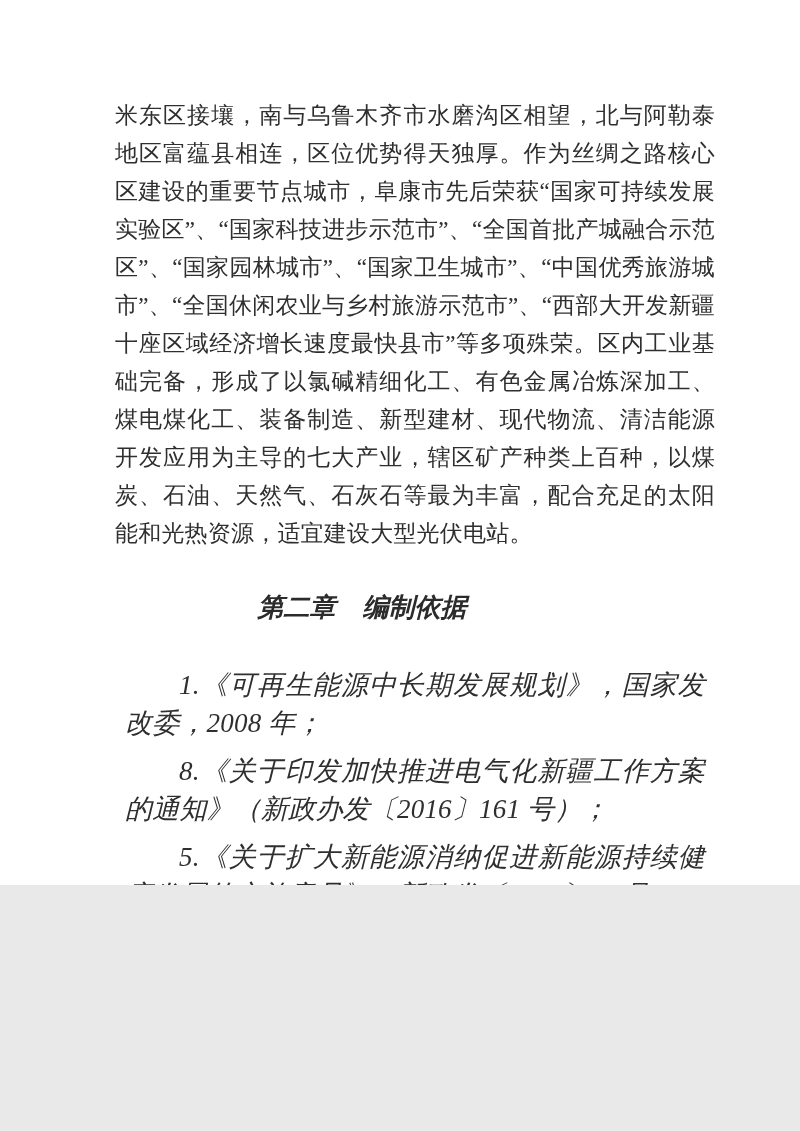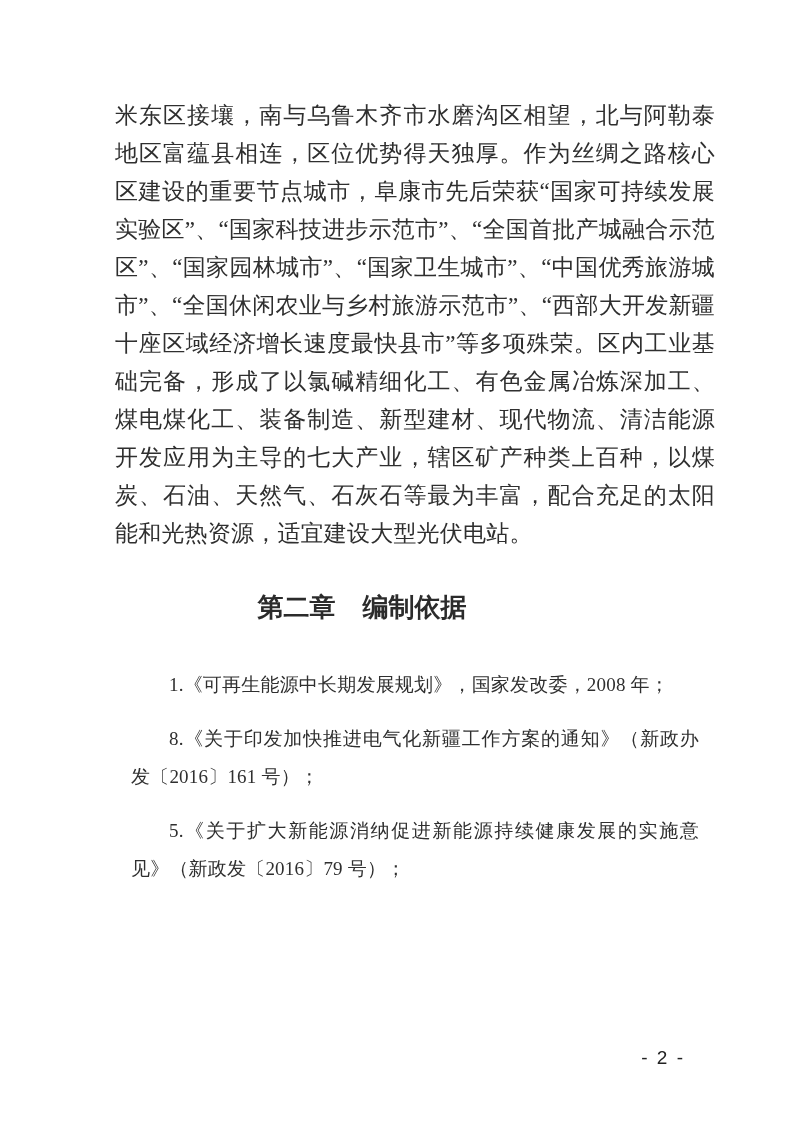--- a/index.html
+++ b/index.html
@@ -7,21 +7,21 @@
     --paper: #ffffff;
   }
   html, body {
     margin: 0;
     padding: 0;
     background: #e9e9e9;
   }
   .page {
     position: relative;
     width: 800px;
-    height: 1131px;
+    height: 885px;
     background: var(--paper, #ffffff);
     overflow: hidden;
     font-family: "Liberation Serif", "DejaVu Serif", serif;
     color: var(--ink, #2f2f2f);
   }
   .content {
     position: absolute;
     left: 115px;
     top: 97px;
     width: 600px;
@@ -37,36 +37,38 @@
   .chapter-heading {
     margin: 35px 0 0 0;
     font-family: "Liberation Sans", "DejaVu Sans", sans-serif;
     font-weight: bold;
     font-size: 26px;
     line-height: 38px;
     text-align: center;
     padding-right: 106px; 
     color: #2b2b2b;
     white-space: nowrap;
+    font-style: italic;
   }
   .chapter-heading .hsp {
     display: inline-block;
     width: 27px;
   }
   .ref-list {
     margin-top: 40px;
   }
   .ref-item {
-    margin: 16px;
-    font-size: 19px;
+    margin: 10px;
+    font-size: 27px;
     line-height: 38px;
     text-align: justify;
     text-justify: inter-ideograph;
     text-indent: 2em;
     letter-spacing: 0.2px;
+    font-style: italic;
   }
   .footer {
     position: absolute;
     top: 1046px;
     right: 115px;
     font-family: "Liberation Sans", "DejaVu Sans", sans-serif;
     font-size: 19px;
     line-height: 24px;
     color: #222222;
     letter-spacing: 2px;

